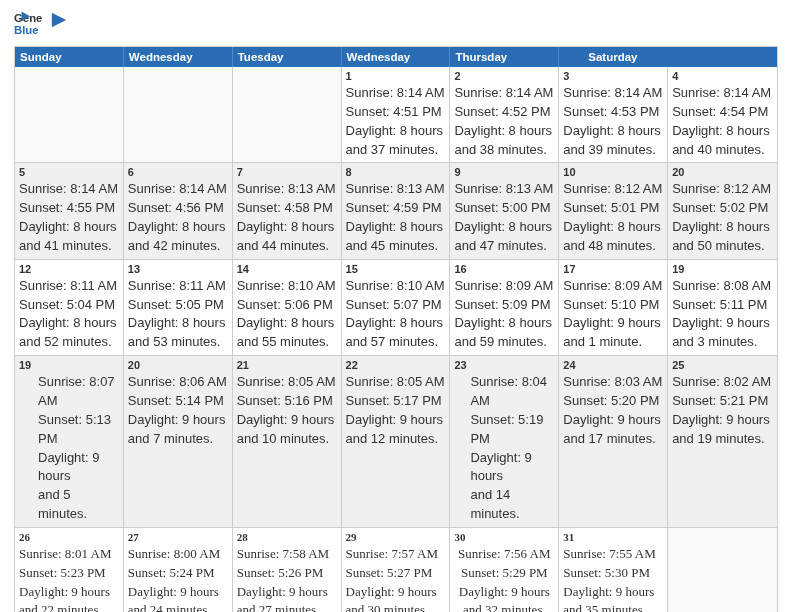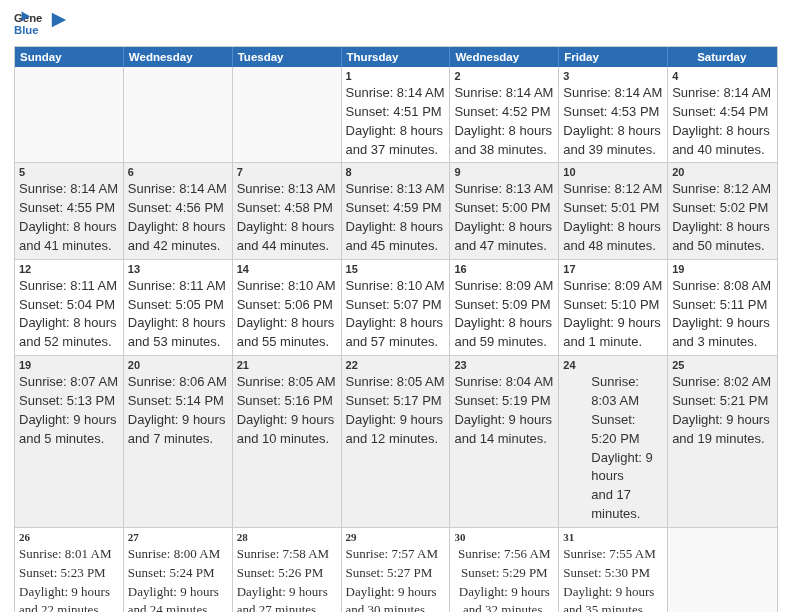--- a/index.html
+++ b/index.html
@@ -122,23 +122,22 @@
       <div class="month-title"></div>
       <div class="location"></div>
     </div>
   </div>
 
   <div class="calendar">
     <div class="cal-header">
     <div class="cal-header-cell">Sunday</div>
         <div class="cal-header-cell">Wednesday</div>
         <div class="cal-header-cell">Tuesday</div>
+        <div class="cal-header-cell">Wednesday</div>
         <div class="cal-header-cell">Thursday</div>
-        <div class="cal-header-cell">Wednesday</div>
-        <div class="cal-header-cell">Friday</div>
         <div class="cal-header-cell">Saturday</div>
       </div>
     <div class="cal-body">
     <div class="cal-row">
           <div class="cal-cell empty"></div>
           <div class="cal-cell empty"></div>
           <div class="cal-cell empty"></div>
           <div class="cal-cell">
             <span class="day-num">1</span>
             <div class="day-info" style="white-space: pre-line;">Sunrise: 8:14 AM
@@ -266,21 +265,21 @@
             <span class="day-num">19</span>
             <div class="day-info" style="white-space: pre-line;">Sunrise: 8:08 AM
 Sunset: 5:11 PM
 Daylight: 9 hours
 and 3 minutes.</div>
           </div>
         </div>
         <div class="cal-row">
           <div class="cal-cell shaded">
             <span class="day-num">19</span>
-            <div class="day-info" style="white-space: pre-line;">Sunrise: 8:07 AM
+            <div class="day-info" style="white-space: pre-line; margin-left: 19px;">Sunrise: 8:07 AM
 Sunset: 5:13 PM
 Daylight: 9 hours
 and 5 minutes.</div>
           </div>
           <div class="cal-cell shaded">
             <span class="day-num">20</span>
             <div class="day-info" style="white-space: pre-line;">Sunrise: 8:06 AM
 Sunset: 5:14 PM
 Daylight: 9 hours
 and 7 minutes.</div>
@@ -294,28 +293,28 @@
           </div>
           <div class="cal-cell shaded">
             <span class="day-num">22</span>
             <div class="day-info" style="white-space: pre-line;">Sunrise: 8:05 AM
 Sunset: 5:17 PM
 Daylight: 9 hours
 and 12 minutes.</div>
           </div>
           <div class="cal-cell shaded">
             <span class="day-num">23</span>
-            <div class="day-info" style="white-space: pre-line;">Sunrise: 8:04 AM
+            <div class="day-info" style="white-space: pre-line; margin-left: 16px;">Sunrise: 8:04 AM
 Sunset: 5:19 PM
 Daylight: 9 hours
 and 14 minutes.</div>
           </div>
           <div class="cal-cell shaded">
             <span class="day-num">24</span>
-            <div class="day-info" style="white-space: pre-line; margin-left: 28px;">Sunrise: 8:03 AM
+            <div class="day-info" style="white-space: pre-line;">Sunrise: 8:03 AM
 Sunset: 5:20 PM
 Daylight: 9 hours
 and 17 minutes.</div>
           </div>
           <div class="cal-cell shaded">
             <span class="day-num">25</span>
             <div class="day-info" style="white-space: pre-line;">Sunrise: 8:02 AM
 Sunset: 5:21 PM
 Daylight: 9 hours
 and 19 minutes.</div>

